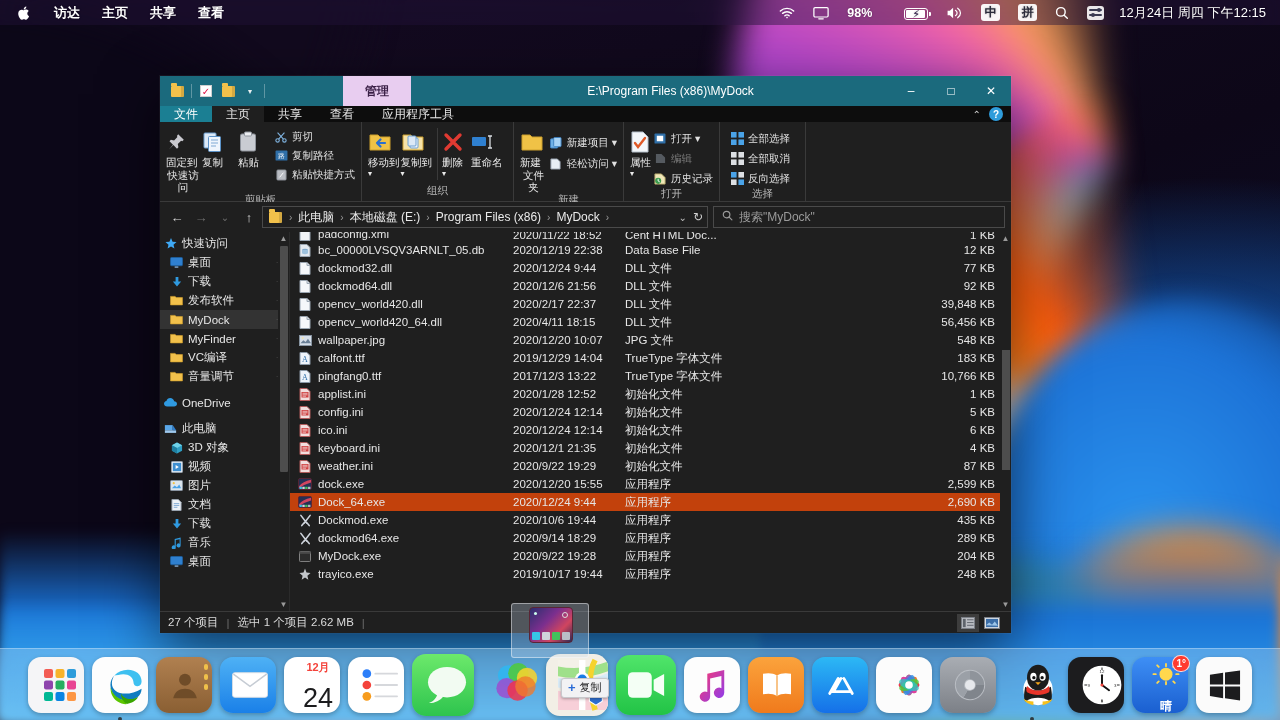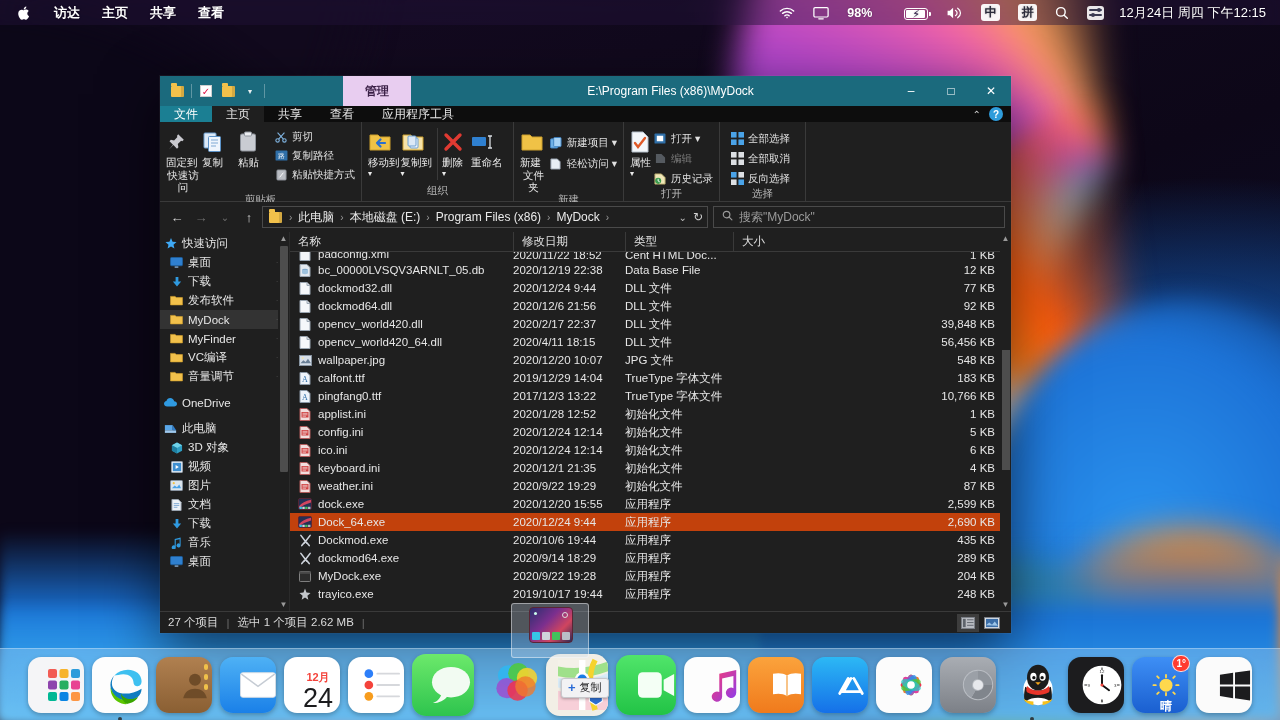--- a/index.html
+++ b/index.html
@@ -373,21 +373,21 @@
     position: absolute; left: 0; right: 0; bottom: 0; height: 72px;
     background: rgba(255,255,255,0.22);
     backdrop-filter: blur(26px);
     border-top: 1px solid rgba(255,255,255,.30);
     display: flex; align-items: center; justify-content: center;
     gap: 8px; z-index: 55; padding: 0 6px;
   }
   .dock-app { width: 56px; height: 56px; position: relative; flex-shrink: 0; }
   .dock-ico {
     width: 56px; height: 56px; border-radius: 13px; overflow: hidden;
-    display: flex; align-items: center; justify-content: flex-end;
+    display: flex; align-items: center; justify-content: space-between;
     box-shadow: 0 2px 5px rgba(0,0,0,.28);
     position: relative;
     padding-left: 12px;
   }
   .run-dot {
     position: absolute; bottom: -8px; left: 50%; transform: translateX(-50%);
     width: 4px; height: 4px; border-radius: 50%; background: rgba(40,40,40,.85);
   }
   .badge-dock {
     position: absolute; top: -2px; right: -2px; min-width: 17px; height: 17px;
@@ -960,26 +960,20 @@
           </div>
         </div>
       <div class="sb-scroll">
         <span>▲</span>
         <span>▼</span>
       </div>
       <div class="sb-thumb"></div>
     </div>
 
     <div class="filepane">
-      <div class="colhead">
-        <div class="ch ch-name">名称</div>
-        <div class="ch ch-date">修改日期</div>
-        <div class="ch ch-type">类型</div>
-        <div class="ch ch-size">大小</div>
-      </div>
       <div class="rows" id="rows">
           <div class="row clipped">
             <div class="c-name">
               <span class="fico">
                 <svg width="12" height="13" viewBox="0 0 12 13">
                   <path d="M1 0.5h7L11 3.5v9H1z" fill="#f2f4f7" stroke="#9aa5b1"></path>
                 </svg>
               </span>
               <span>padconfig.xml</span>
             </div>

